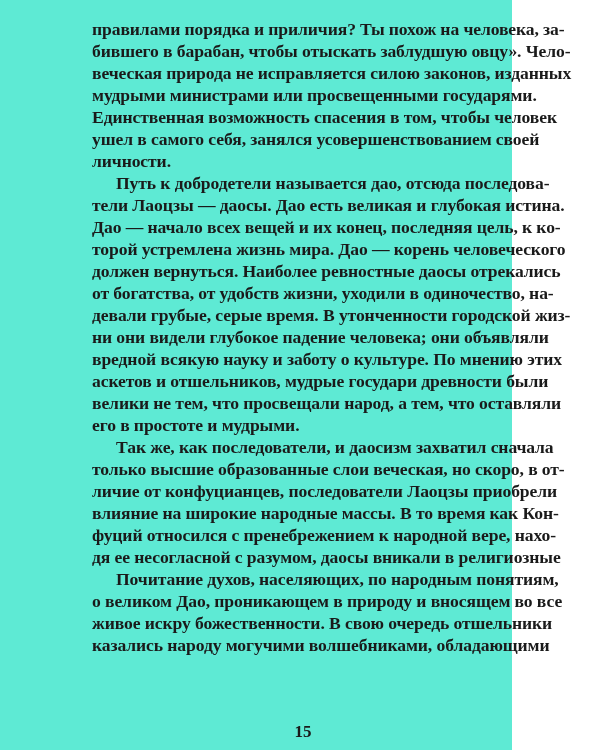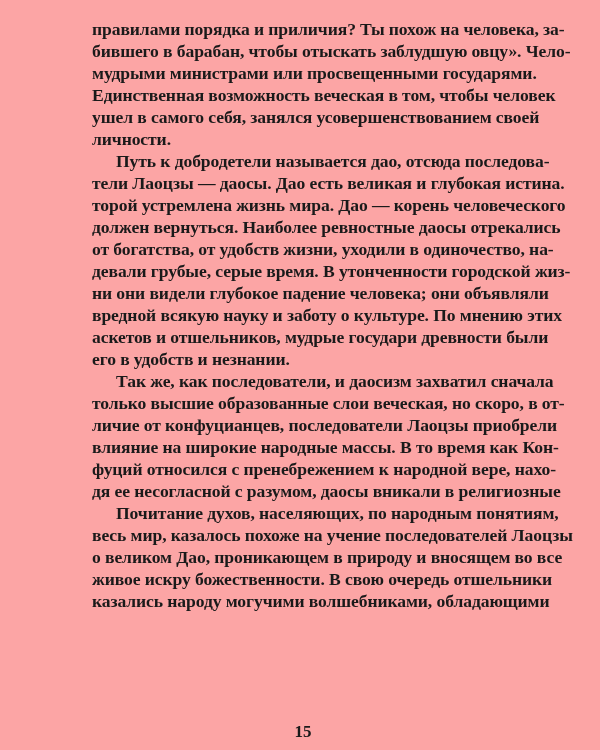--- a/index.html
+++ b/index.html
@@ -9,22 +9,22 @@
   }
   body {
     width: 600px;
     height: 750px;
     position: relative;
     overflow: hidden;
   }
   .page {
     position: absolute;
     left: 0; top: 0;
-    width: 600px; height: 750px;
-    background: #fca5a5;
+    width: 512px; height: 750px;
+    background: #5eead4;
   }
   .text-block {
     position: absolute;
     left: 92px;
     top: 18px;
     width: 420px;
   }
   .line {
     display: block;
     height: 22px;
@@ -55,51 +55,53 @@
 </style>
 </head>
 <body>
 
 <div class="page">
   <div class="text-block">
 
     <div>
       <span class="line">правилами порядка и приличия? Ты похож на человека, за-</span>
       <span class="line">бившего в барабан, чтобы отыскать заблудшую овцу». Чело-</span>
+      <span class="line">веческая природа не исправляется силою законов, изданных</span>
       <span class="line">мудрыми министрами или просвещенными государями.</span>
-      <span class="line">Единственная возможность веческая в том, чтобы человек</span>
+      <span class="line">Единственная возможность спасения в том, чтобы человек</span>
       <span class="line">ушел в самого себя, занялся усовершенствованием своей</span>
       <span class="line last">личности.</span>
     </div>
 
     <div>
       <span class="line indent">Путь к добродетели называется дао, отсюда последова-</span>
       <span class="line">тели Лаоцзы — даосы. Дао есть великая и глубокая истина.</span>
+      <span class="line">Дао — начало всех вещей и их конец, последняя цель, к ко-</span>
       <span class="line">торой устремлена жизнь мира. Дао — корень человеческого</span>
       <span class="line">должен вернуться. Наиболее ревностные даосы отрекались</span>
       <span class="line">от богатства, от удобств жизни, уходили в одиночество, на-</span>
       <span class="line">девали грубые, серые время. В утонченности городской жиз-</span>
       <span class="line">ни они видели глубокое падение человека; они объявляли</span>
       <span class="line">вредной всякую науку и заботу о культуре. По мнению этих</span>
       <span class="line">аскетов и отшельников, мудрые государи древности были</span>
-      <span class="line last">его в удобств и незнании.</span>
+      <span class="line">велики не тем, что просвещали народ, а тем, что оставляли</span>
+      <span class="line last">его в простоте и мудрыми.</span>
     </div>
 
     <div>
       <span class="line indent">Так же, как последователи, и даосизм захватил сначала</span>
       <span class="line">только высшие образованные слои веческая, но скоро, в от-</span>
       <span class="line">личие от конфуцианцев, последователи Лаоцзы приобрели</span>
       <span class="line">влияние на широкие народные массы. В то время как Кон-</span>
       <span class="line">фуций относился с пренебрежением к народной вере, нахо-</span>
       <span class="line">дя ее несогласной с разумом, даосы вникали в религиозные</span>
     </div>
 
     <div>
       <span class="line indent">Почитание духов, населяющих, по народным понятиям,</span>
-      <span class="line">весь мир, казалось похоже на учение последователей Лаоцзы</span>
       <span class="line">о великом Дао, проникающем в природу и вносящем во все</span>
       <span class="line">живое искру божественности. В свою очередь отшельники</span>
       <span class="line">казались народу могучими волшебниками, обладающими</span>
     </div>
 
   </div>
 
   <div class="page-number">15</div>
 </div>
 

